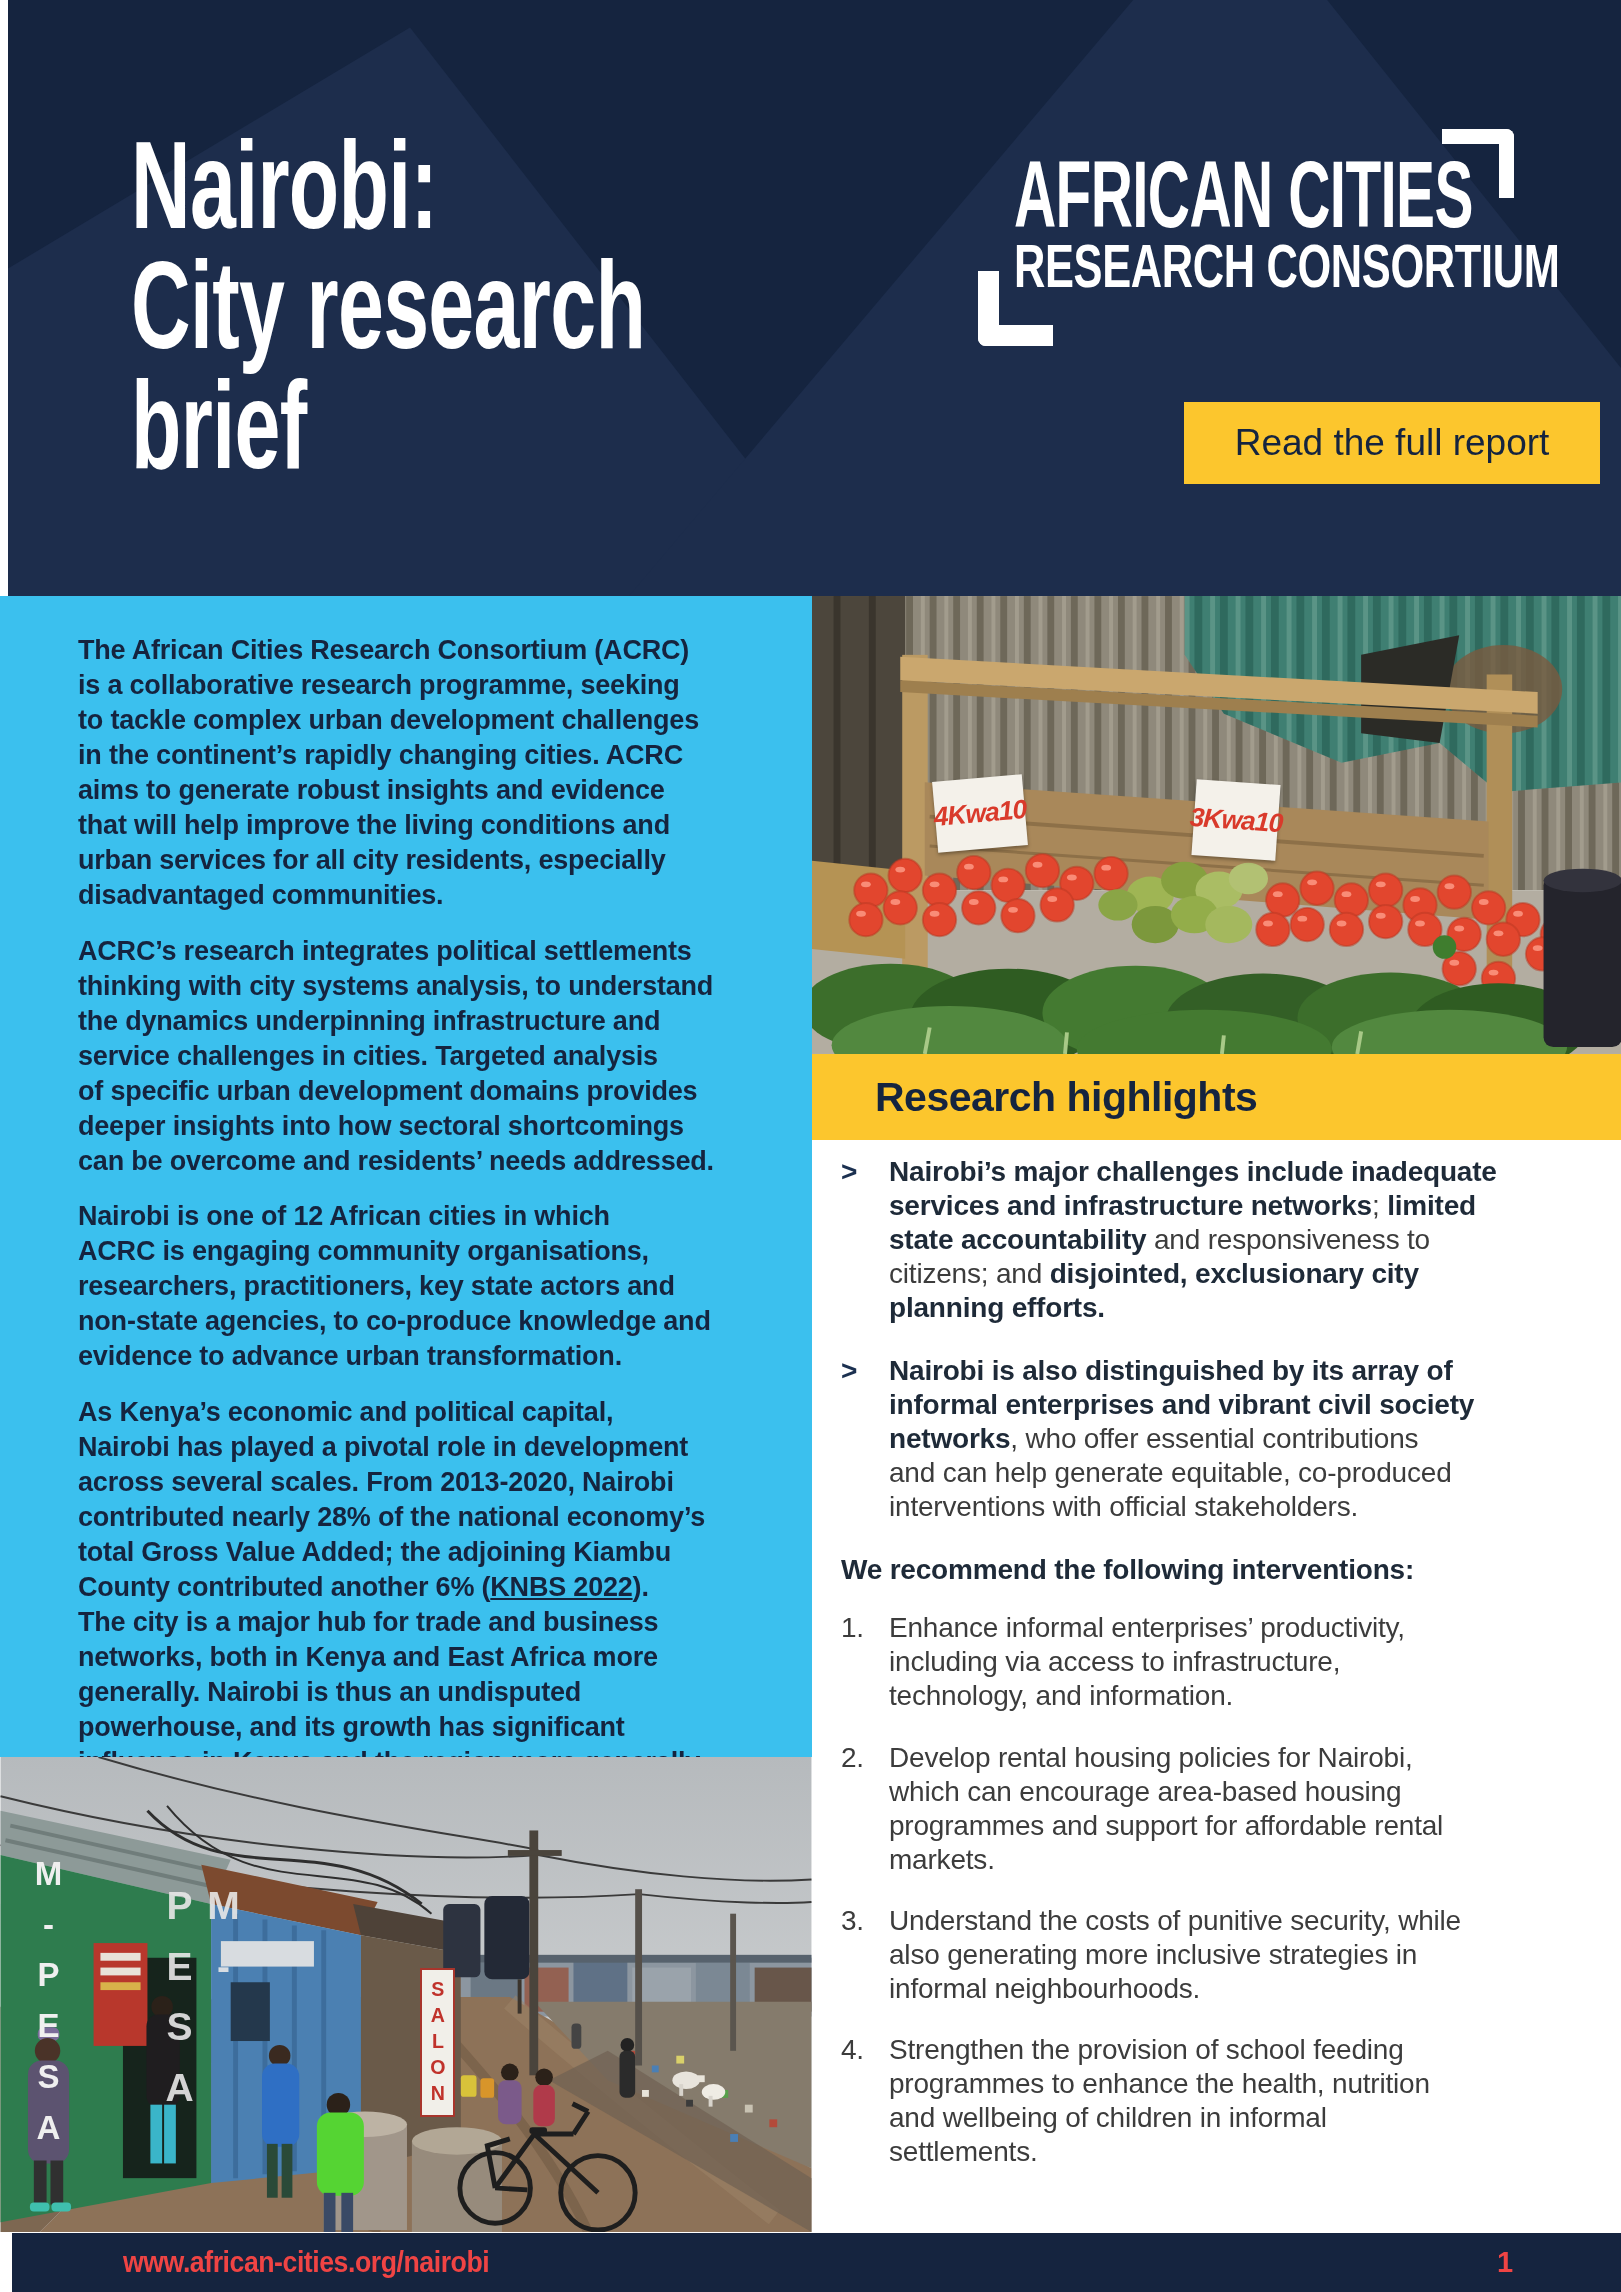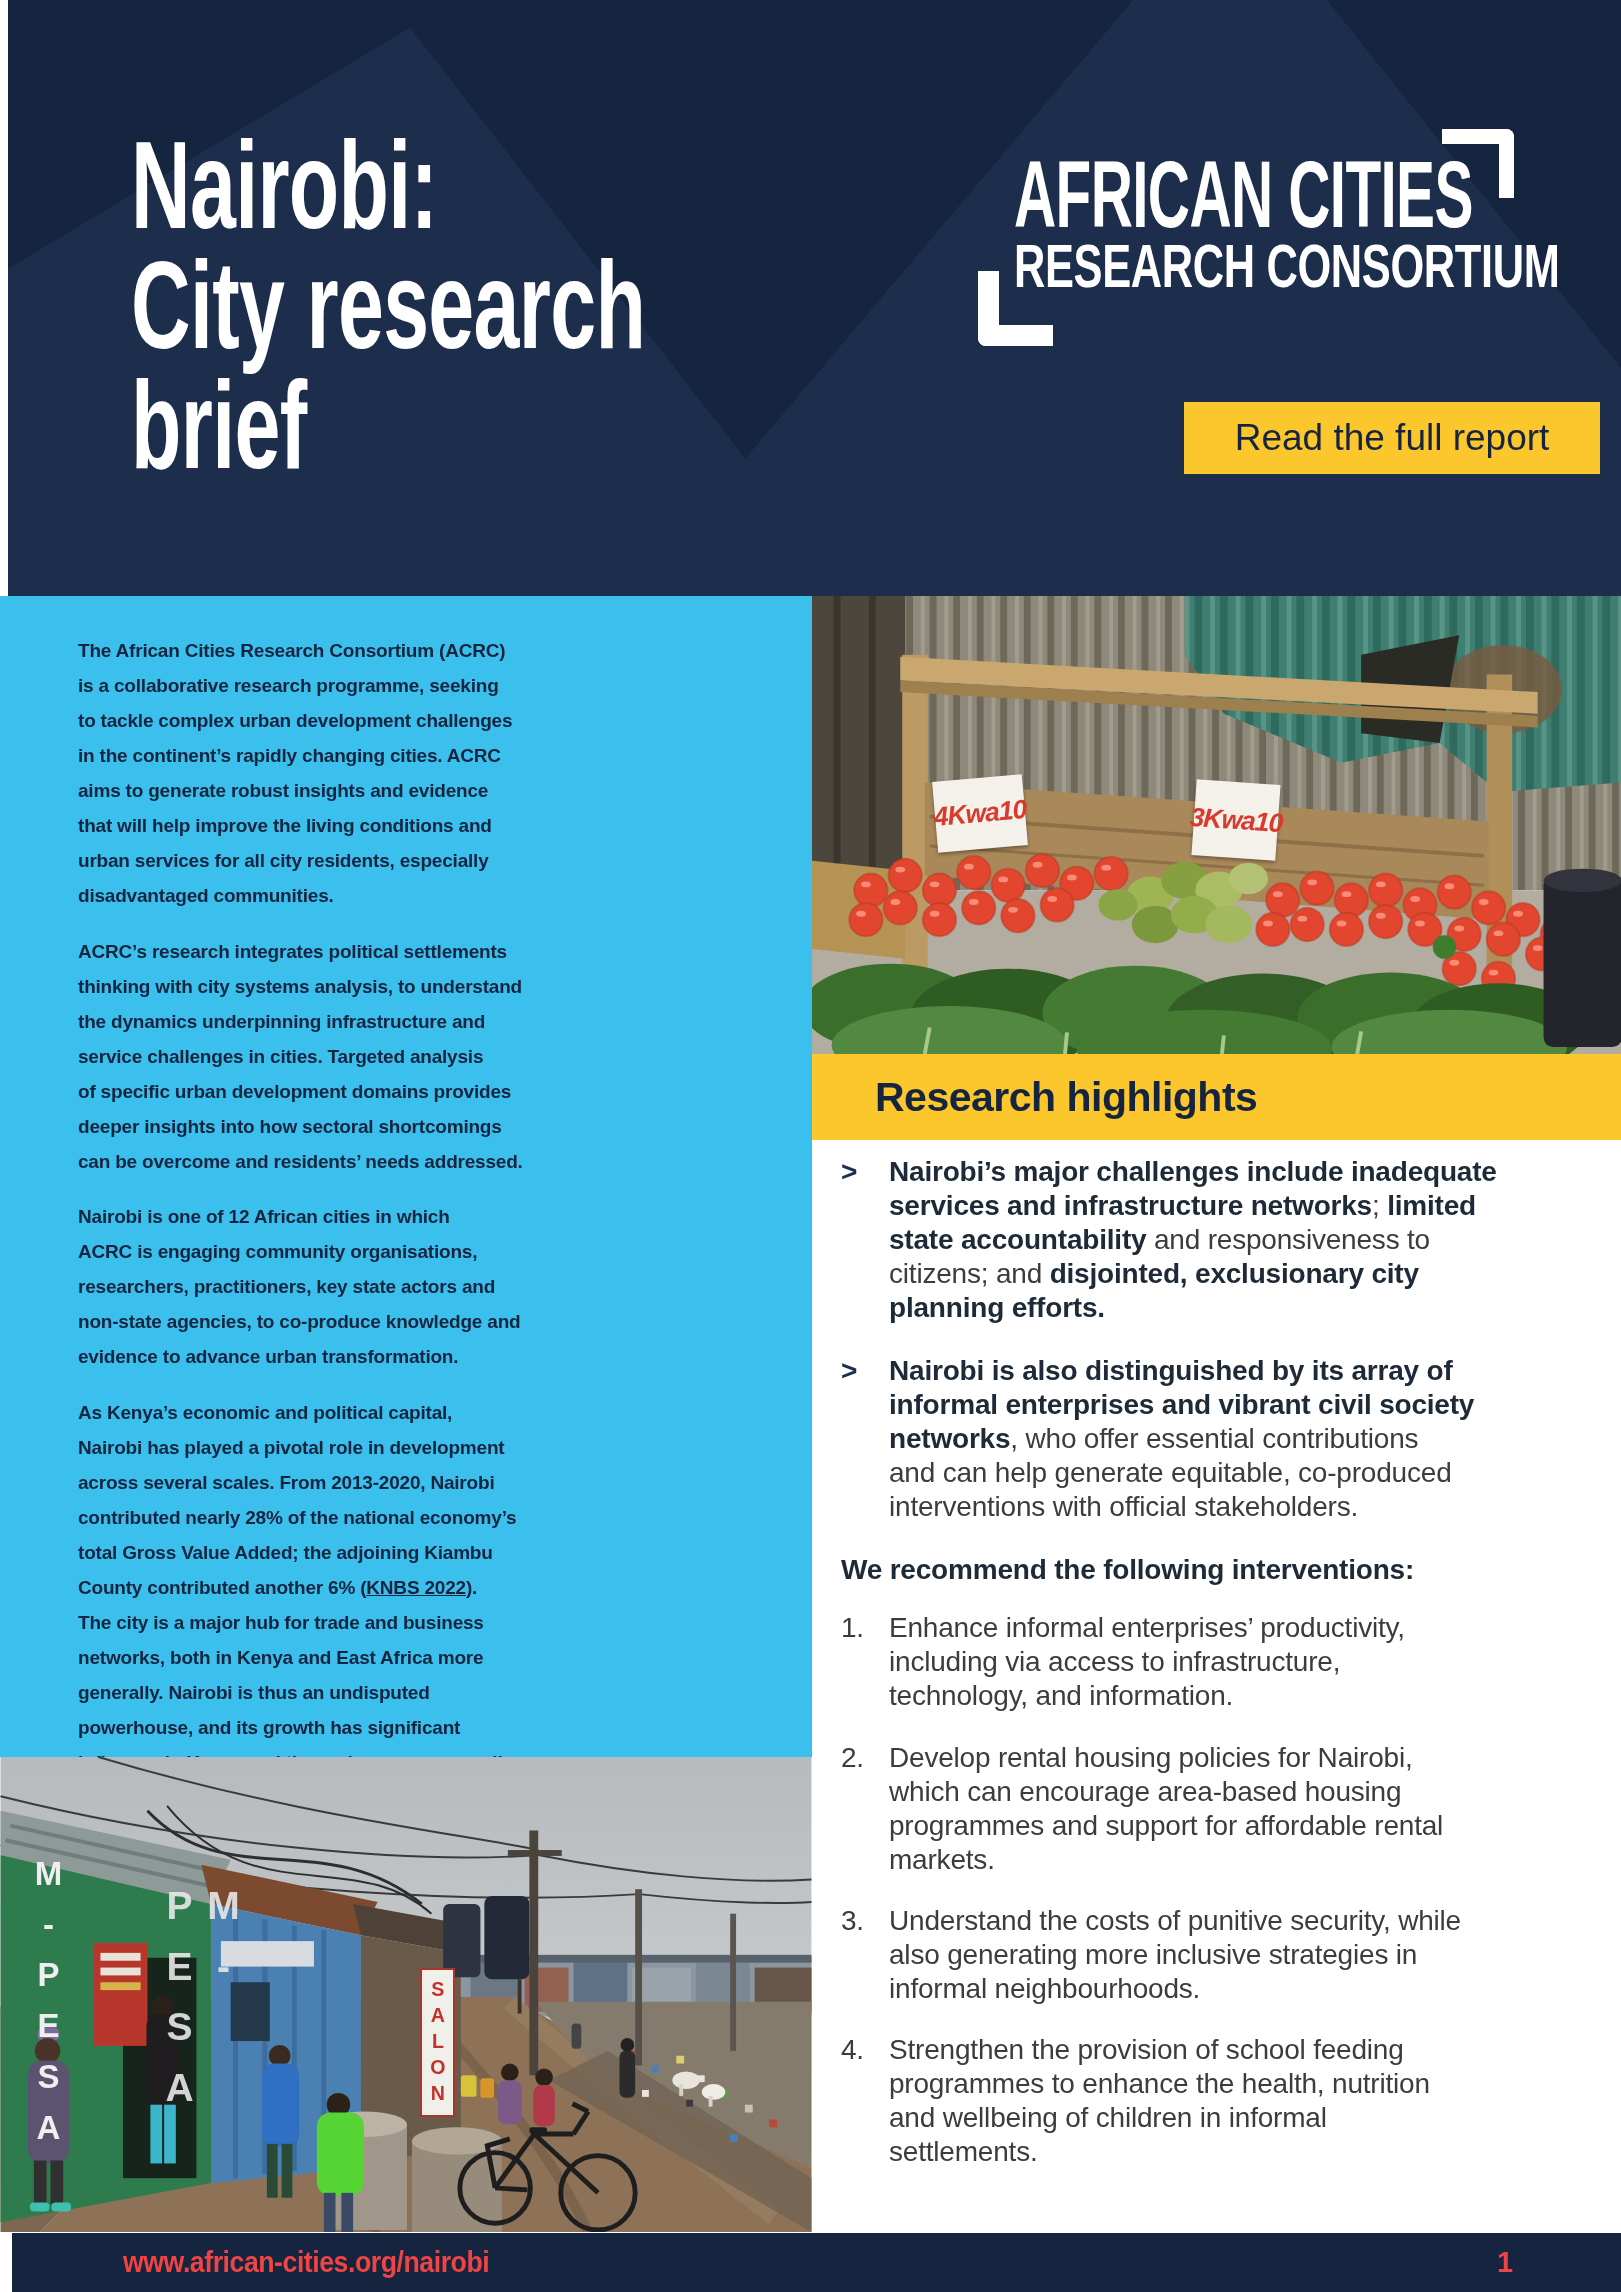--- a/index.html
+++ b/index.html
@@ -15,26 +15,26 @@
         font-weight:bold;letter-spacing:-1px;white-space:pre-line;transform:scaleX(0.66);transform-origin:left top;}
   .logo{position:absolute;left:1006px;top:147px;width:510px;height:206px;color:#fff;}
   .logo-l1{position:absolute;left:0;top:0;font-size:95px;line-height:95px;font-weight:bold;letter-spacing:-1px;
         white-space:nowrap;transform:scaleX(0.615);transform-origin:left top;}
   .logo-l2{position:absolute;left:0;top:88px;font-size:62px;line-height:62px;font-weight:bold;letter-spacing:-0.5px;
         white-space:nowrap;transform:scaleX(0.70);transform-origin:left top;}
   .br-tr{position:absolute;left:428px;top:-17.6px;width:57px;height:54px;
         border-top:15.7px solid #fff;border-right:15.7px solid #fff;border-radius:0 7.8px 0 0;}
   .br-bl{position:absolute;left:-36px;top:124px;width:54px;height:54px;
         border-left:21.6px solid #fff;border-bottom:21.6px solid #fff;border-radius:0 0 0 7.8px;}
-  .cta{position:absolute;left:1176px;top:402px;width:416px;height:72px;background:#FCC62D;color:#15243F;
+  .cta{position:absolute;left:1176px;top:402px;width:416px;height:82px;background:#FCC62D;color:#15243F;
         font-size:37px;display:flex;align-items:center;justify-content:center;cursor:pointer;text-decoration:none;}
 
   
   .intro{position:absolute;left:0;top:596px;width:812px;height:1161px;background:#3BC0EE;box-sizing:border-box;
-        padding:37px 37px 0 78px;color:#15243F;font-weight:bold;font-size:19px;line-height:35px;letter-spacing:-0.2px;}
+        padding:37px 37px 0 78px;color:#15243F;font-weight:bold;font-size:27px;line-height:35px;letter-spacing:-0.2px;}
   .intro p{margin:0 0 20.6px 0;white-space:pre-line;}
   .u-link{color:inherit;text-decoration:underline;cursor:pointer;}
 
   
   .photo{position:absolute;overflow:hidden;margin:0;padding:0;}
   .photo svg{display:block;}
   .stall{left:812px;top:596px;width:810px;height:458px;}
   .street{left:0;top:1757px;width:812px;height:475px;}
   .price{position:absolute;background:#f4f1ea;color:#d93a2b;font-weight:bold;font-style:italic;
         display:flex;align-items:center;justify-content:center;font-size:26.5px;letter-spacing:-1px;

